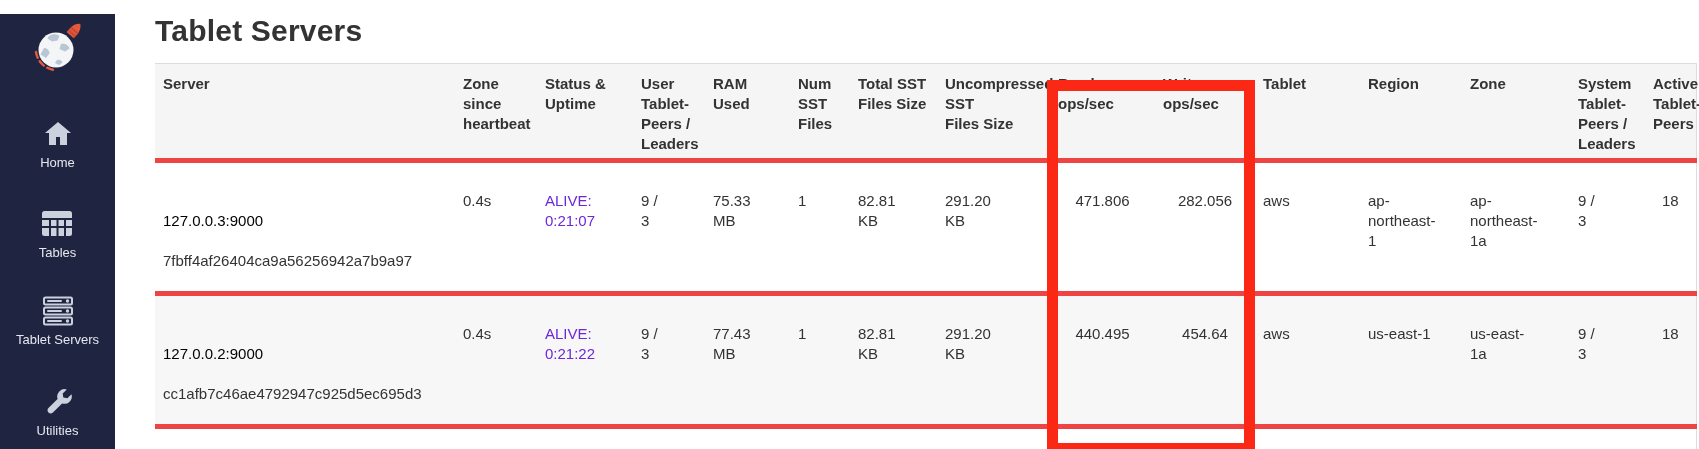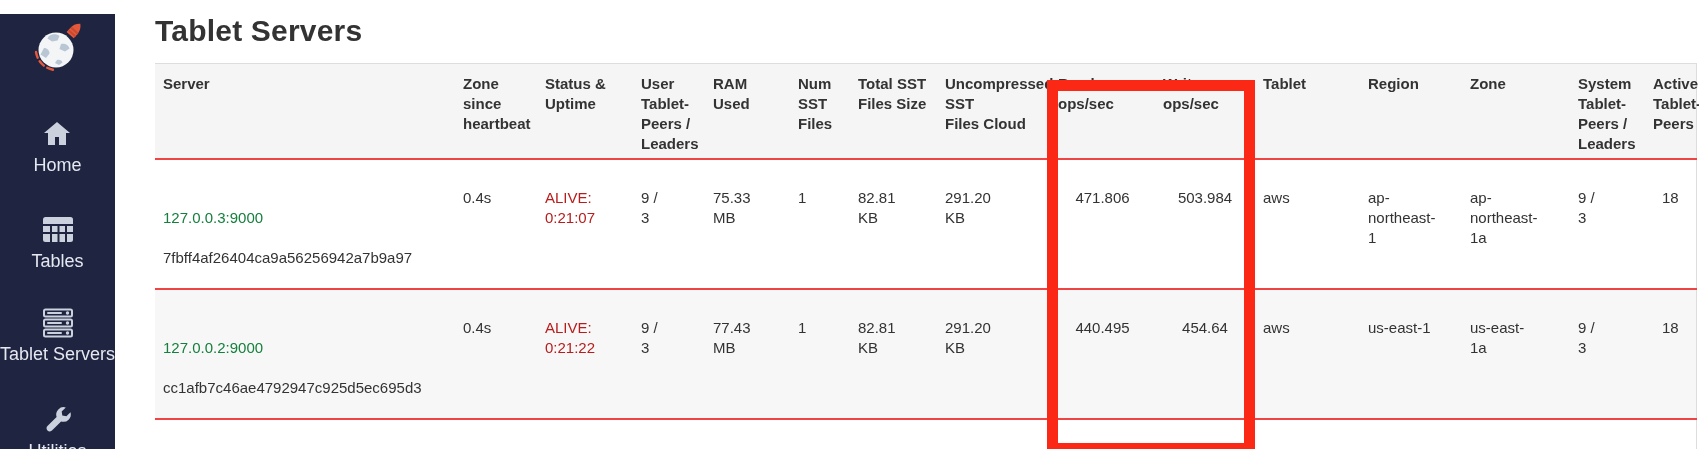--- a/index.html
+++ b/index.html
@@ -6,47 +6,47 @@
   html,body { width:1699px; height:449px; overflow:hidden; background:#fff;
     font-family:"Liberation Sans", sans-serif; color:#333; }
   .page { position:relative; width:1699px; height:449px; }
 
   
   .sidebar { position:absolute; left:0; top:0; width:115px; height:449px;
     background:#1f2440; display:flex; flex-direction:column; align-items:center; }
   .logo { margin-top:6px; width:62px; height:58px; cursor:pointer; }
   .nav-item { display:flex; flex-direction:column; align-items:center; cursor:pointer; }
   .nav-item .nicon { width:34px; height:32px; }
-  .nav-item .nlabel { margin-top:5px; font-size:18px; color:#e6e8f0; white-space:nowrap; }
+  .nav-item .nlabel { margin-top:5px; font-size:13px; color:#e6e8f0; white-space:nowrap; }
   .nav-home { margin-top:40px; }
   .nav-tables { margin-top:38px; }
   .nav-tservers { margin-top:35px; }
   .nav-utils { margin-top:39px; }
 
   
   .main { margin-left:115px; padding:0 0 0 40px; }
   h1.page-title { font-size:30px; font-weight:bold; color:#333;
     margin:14px 0 15px 0; letter-spacing:.2px; }
 
   table.tservers { border-collapse:collapse; table-layout:fixed; width:1541px;
     font-size:15px; line-height:20px; border-right:1px solid #ddd; }
   table.tservers th { background:#f5f5f5; font-weight:bold; text-align:left;
     vertical-align:top; padding:10px 6px 4px 8px; border-top:1px solid #ddd;
     white-space:pre-line; height:94px;margin-left:32px; }
   table.tservers td { vertical-align:top; padding:28px 8px 20px 8px;
-    border-top:2px solid #ef4444; white-space:pre-line; }
+    border-top:5px solid #ef4444; white-space:pre-line; }
   tr.row-1 { height:118px; }
   tr.row-2 { height:90px; background:#f7f7f7; }
   tr.row-3 { height:92px; }
   td.num-r, th.num-r { text-align:center; padding-right:10px; }
   td.center { text-align:left; }
   td.active-col { text-align:center; padding-right:14px; }
-  a.server-link { color:#15803d; text-decoration:none; cursor:pointer; }
+  a.server-link { color:#000000; text-decoration:none; cursor:pointer; }
   .uuid { color:#333; }
-  .alive { color:#b91c1c; white-space:pre-line; }
+  .alive { color:#6d28d9; white-space:pre-line; }
 
   
   .highlight-box { position:absolute; left:1047px; top:66px; width:208px;
     height:374px; border:11px solid #fb2816; pointer-events:none; }
 </style>
 </head>
 <body>
 
 <div class="page">
 
@@ -149,21 +149,21 @@
 Peers /
 Leaders</th>
           <th>RAM Used</th>
           <th>Num
 SST
 Files</th>
           <th>Total SST
 Files Size</th>
           <th>Uncompressed
 SST
-Files Cloud</th>
+Files Size</th>
           <th>Read
 ops/sec</th>
           <th>Write
 ops/sec</th>
           <th>Tablet</th>
           <th>Region</th>
           <th>Zone</th>
           <th>System
 Tablet-
 Peers /
@@ -185,21 +185,21 @@
           <td>9 /
 3</td>
           <td>75.33
 MB</td>
           <td>1</td>
           <td>82.81
 KB</td>
           <td>291.20
 KB</td>
           <td class="num-r">471.806</td>
-          <td class="num-r">503.984</td>
+          <td class="num-r">282.056</td>
           <td class="center">aws</td>
           <td>ap-
 northeast-
 1</td>
           <td>ap-
 northeast-
 1a</td>
           <td>9 /
 3</td>
           <td class="active-col">18</td>

